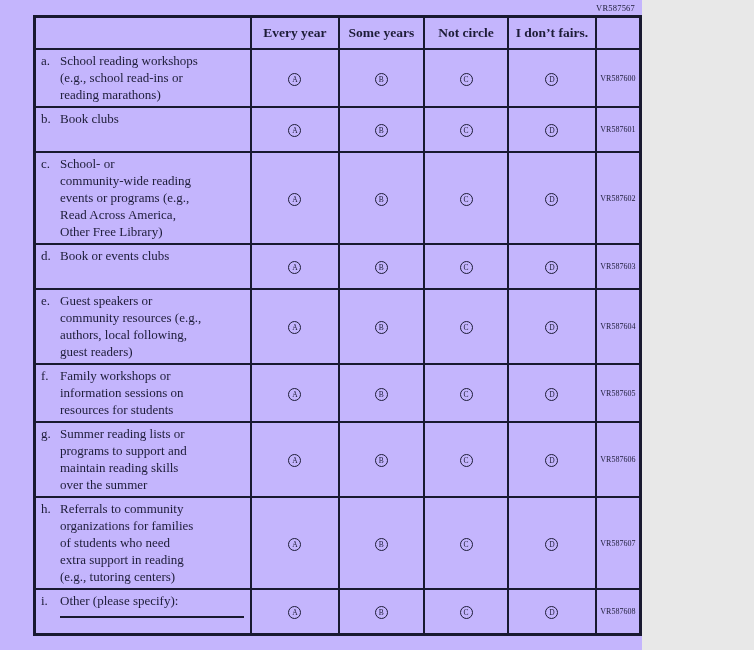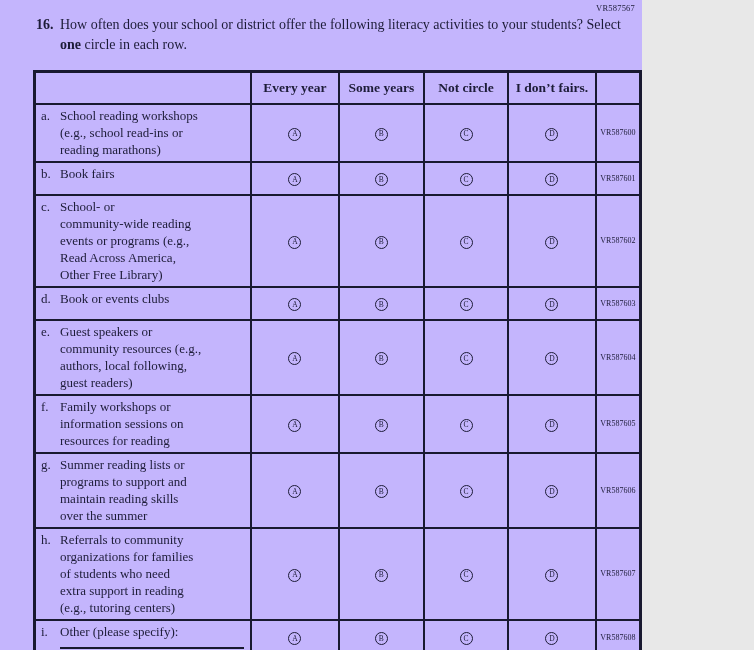--- a/index.html
+++ b/index.html
@@ -48,38 +48,34 @@
   td.opt-cell { text-align: center; vertical-align: middle; }
   .bubble {
     display: inline-flex; align-items: center; justify-content: center;
     width: 13px; height: 13px;
     border: 1px solid #1d1c38; border-radius: 50%;
     vertical-align: middle;
   }
   .bubble i { font-style: normal; font-size: 7.5px; line-height: 1; font-weight: normal; }
   td.code-cell {
     font-size: 8px; text-align: center; vertical-align: middle;
-    padding: 11px 1px; border-left: 3px solid #191930;
+    padding: 17px 1px; border-left: 3px solid #191930;
   }
   th.code-hdr { border-left: 3px solid #191930; border-bottom: 5px double #191930; }
   .write-in-line {
     margin: 7px 0 2px 19px; width: 184px; height: 0;
     border-bottom: 2px solid #191930;
   }
 </style>
 </head>
 <body>
 
 <div class="page">
   <div class="page-code">VR587567</div>
 
-  <div class="question">
-    <span class="q-number">16.</span>
-    <span class="q-text"><span>How often does your school or district offer the following literacy activities to your students? Select </span><span class="q-bold">one</span><span> circle in each row.</span></span>
-  </div>
 
   <table class="survey">
     <colgroup>
       <col style="width:215px">
         <col style="width:110px">
         <col style="width:108px">
         <col style="width:106px">
         <col style="width:112px">
         <col style="width:47px">
     </colgroup>
@@ -114,21 +110,21 @@
             </span></td>
         <td class="opt-cell"><span class="bubble">
               <i>D</i>
             </span></td>
         <td class="code-cell">VR587600</td>
       </tr>
       <tr>
         <td class="label-cell">
           <div class="label-wrap">
               <span class="row-letter">b.</span>
-              <span class="row-label">Book fairs</span>
+              <span class="row-label">Book clubs</span>
             </div>
         </td>
         <td class="opt-cell"><span class="bubble">
               <i>A</i>
             </span></td>
         <td class="opt-cell"><span class="bubble">
               <i>B</i>
             </span></td>
         <td class="opt-cell"><span class="bubble">
               <i>C</i>
@@ -207,21 +203,21 @@
               <i>D</i>
             </span></td>
         <td class="code-cell">VR587604</td>
       </tr>
       <tr>
         <td class="label-cell">
           <div class="label-wrap">
               <span class="row-letter">f.</span>
               <span class="row-label">Family workshops or
 information sessions on
-resources for reading</span>
+resources for students</span>
             </div>
         </td>
         <td class="opt-cell"><span class="bubble">
               <i>A</i>
             </span></td>
         <td class="opt-cell"><span class="bubble">
               <i>B</i>
             </span></td>
         <td class="opt-cell"><span class="bubble">
               <i>C</i>

